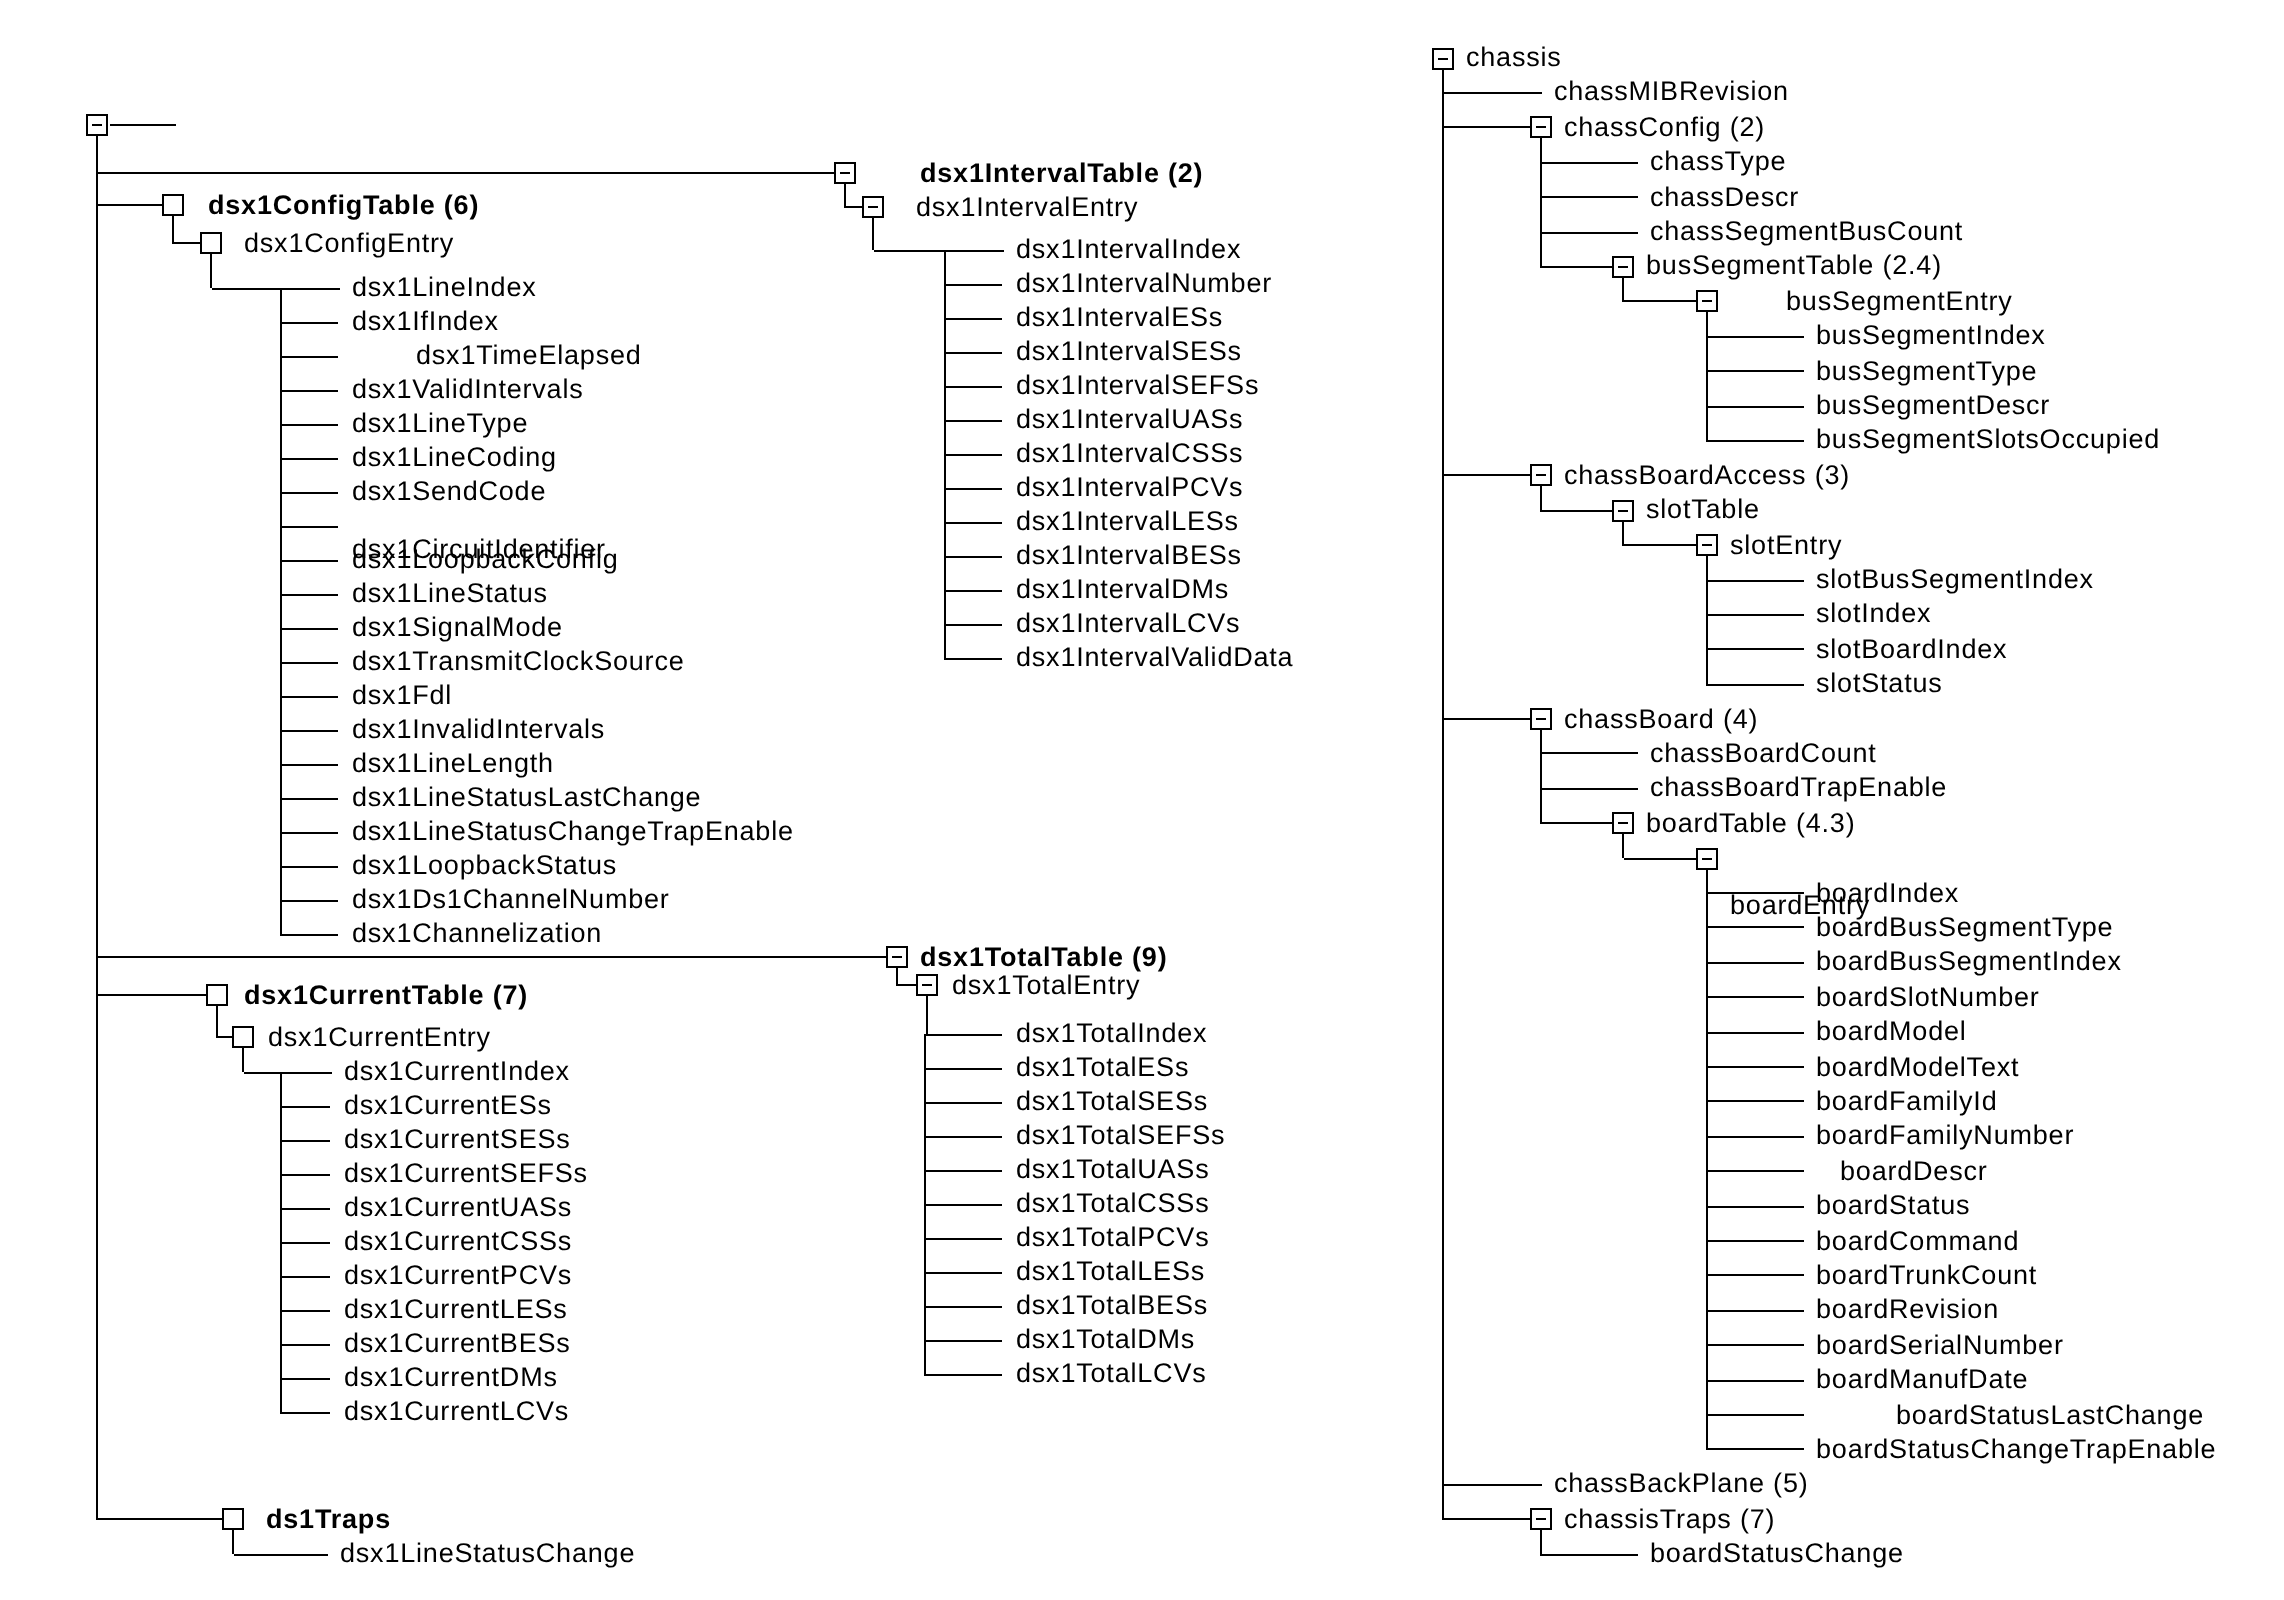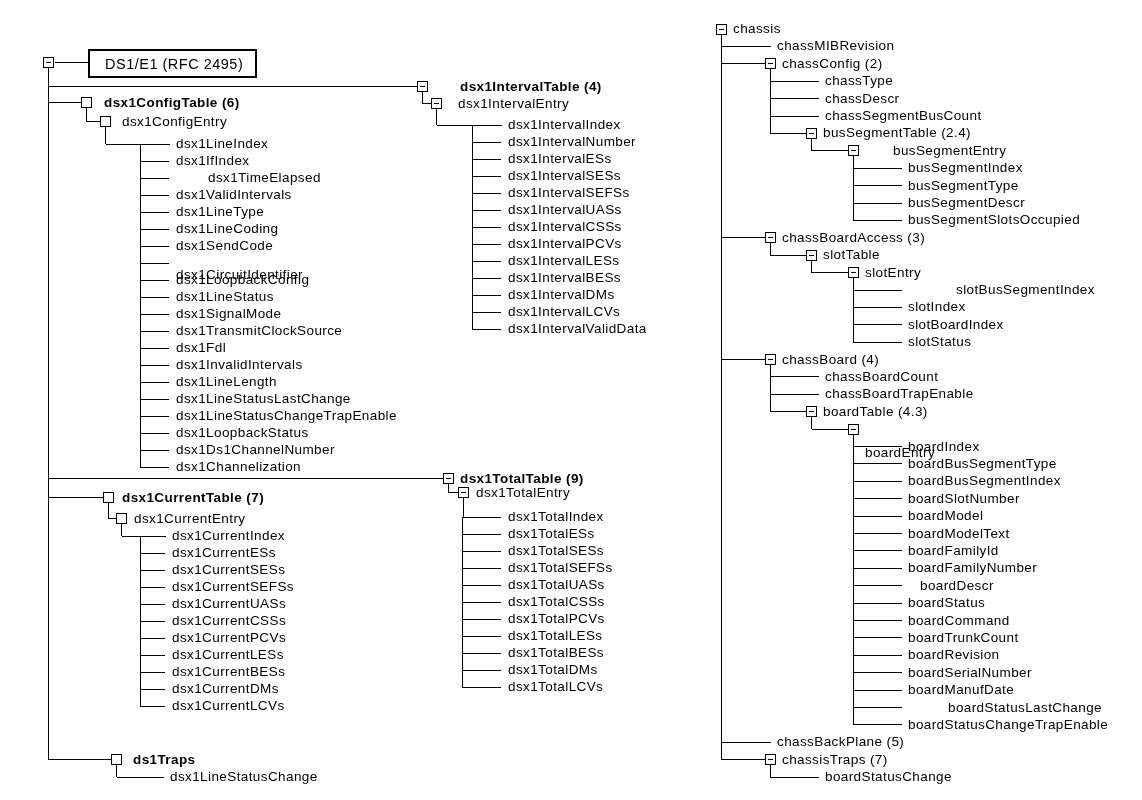--- a/index.html
+++ b/index.html
@@ -29,23 +29,20 @@
   .tblock { position:absolute; }
 </style>
 </head>
 <body>
 
 <div class="canvas">
 
   <div class="nbox" style="left:43px;top:57px">
       <span class="minus"></span>
     </div>
-  <div class="titleframe">
-    <span>DS1/E1 (RFC 2495)</span>
-  </div>
 
   <div class="hline" style="left:55px;top:62px;width:33px"></div>
   <div class="vline" style="left:48px;top:68px;height:692px"></div>
   <div class="hline" style="left:48px;top:86px;width:369px"></div>
   <div class="hline" style="left:48px;top:102px;width:33px"></div>
   <div class="hline" style="left:48px;top:478px;width:395px"></div>
   <div class="hline" style="left:48px;top:497px;width:55px"></div>
   <div class="hline" style="left:48px;top:759px;width:63px"></div>
 
   <div class="tblock" style="left:81px;top:97px">
@@ -96,21 +93,21 @@
       <div class="hline" style="left: 59px; top: 353px; width: 29px;"></div>
       <div class="nlabel" style="left: 95px; top: 344px;">dsx1Ds1ChannelNumber</div>
       <div class="hline" style="left: 59px; top: 370px; width: 29px;"></div>
       <div class="nlabel" style="left: 95px; top: 361px;">dsx1Channelization</div>
     </div>
 
   <div class="tblock" style="left:417px;top:81px">
       <div class="nbox" style="left: 0px; top: 0px;">
         <span class="minus"></span>
       </div>
-      <div class="nlabel bold" style="left: 43px; top: -3px;">dsx1IntervalTable (4)</div>
+      <div class="nlabel bold" style="left: 43px; top: -3px;">dsx1IntervalTable (2)</div>
       <div class="vline" style="left: 5px; top: 11px; height: 12px;"></div>
       <div class="hline" style="left: 6px; top: 22px; width: 9px;"></div>
       <div class="nbox" style="left: 14px; top: 17px;">
         <span class="minus"></span>
       </div>
       <div class="nlabel" style="left: 41px; top: 14px;">dsx1IntervalEntry</div>
       <div class="vline" style="left: 19px; top: 28px; height: 16px;"></div>
       <div class="vline" style="left: 55px; top: 44px; height: 204px;"></div>
       <div class="hline" style="left: 20px; top: 44px; width: 65px;"></div>
       <div class="nlabel" style="left: 91px; top: 35px;">dsx1IntervalIndex</div>
@@ -266,21 +263,21 @@
       <div class="nbox" style="left: 806px; top: 250px;">
         <span class="minus"></span>
       </div>
       <div class="nlabel" style="left: 823px; top: 246px;">slotTable</div>
       <div class="hline" style="left: 812px; top: 272px; width: 36px;"></div>
       <div class="nbox" style="left: 848px; top: 267px;">
         <span class="minus"></span>
       </div>
       <div class="nlabel" style="left: 865px; top: 264px;">slotEntry</div>
       <div class="hline" style="left: 853px; top: 290px; width: 49px;"></div>
-      <div class="nlabel" style="left: 908px; top: 281px; margin-left: 48px;">slotBusSegmentIndex</div>
+      <div class="nlabel" style="left: 908px; top: 281px;">slotBusSegmentIndex</div>
       <div class="hline" style="left: 853px; top: 307px; width: 49px;"></div>
       <div class="nlabel" style="left: 908px; top: 298px;">slotIndex</div>
       <div class="hline" style="left: 853px; top: 324px; width: 49px;"></div>
       <div class="nlabel" style="left: 908px; top: 316px;">slotBoardIndex</div>
       <div class="hline" style="left: 853px; top: 342px; width: 49px;"></div>
       <div class="nlabel" style="left: 908px; top: 333px;">slotStatus</div>
       <div class="vline" style="left: 853px; top: 278px; height: 64px;"></div>
       <div class="vline" style="left: 811px; top: 261px; height: 12px;"></div>
       <div class="vline" style="left: 770px; top: 243px; height: 12px;"></div>
       <div class="hline" style="left: 722px; top: 359px; width: 43px;"></div>

